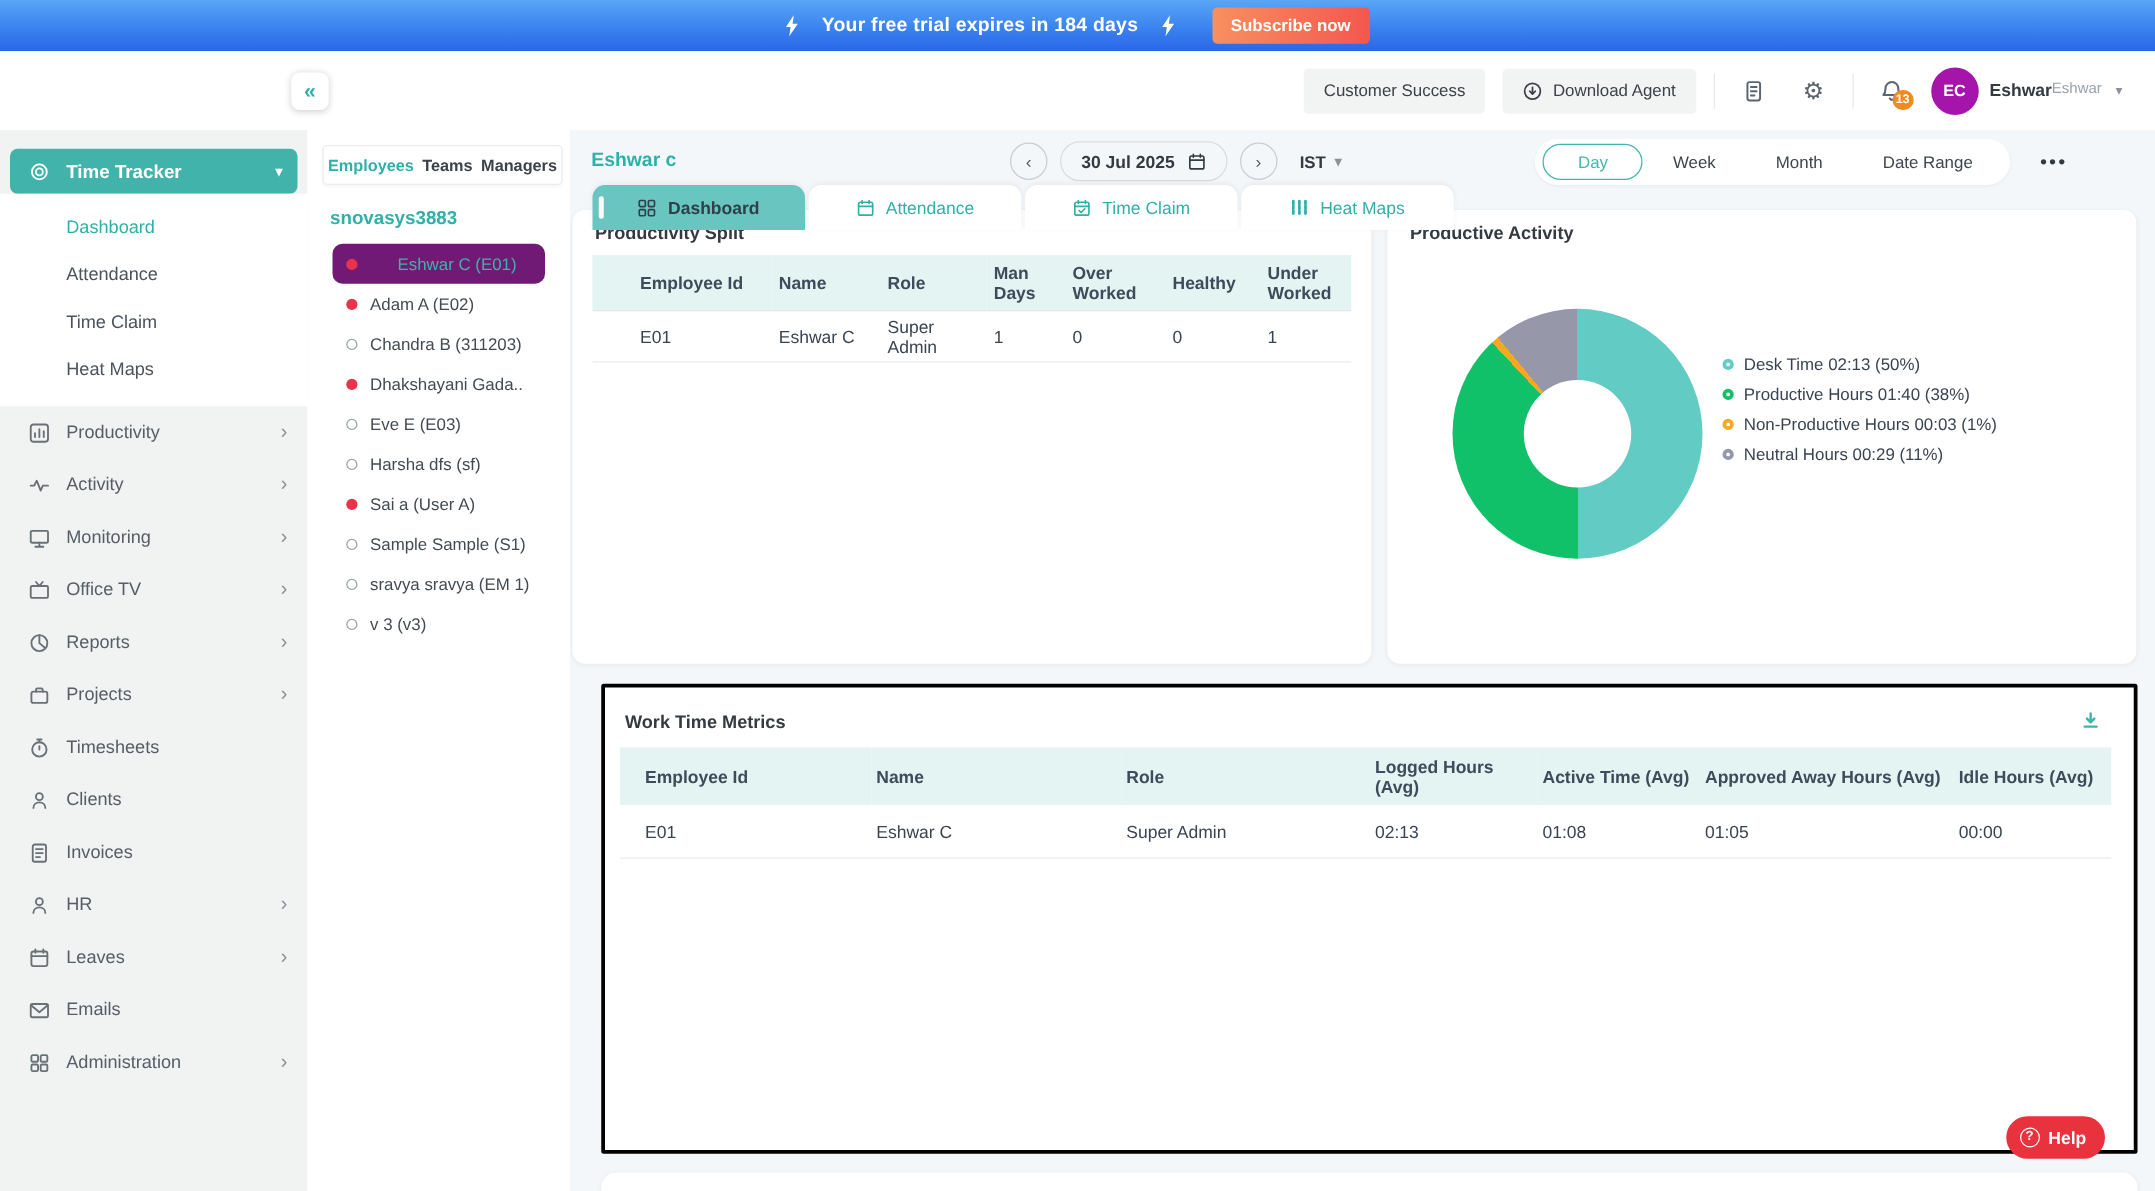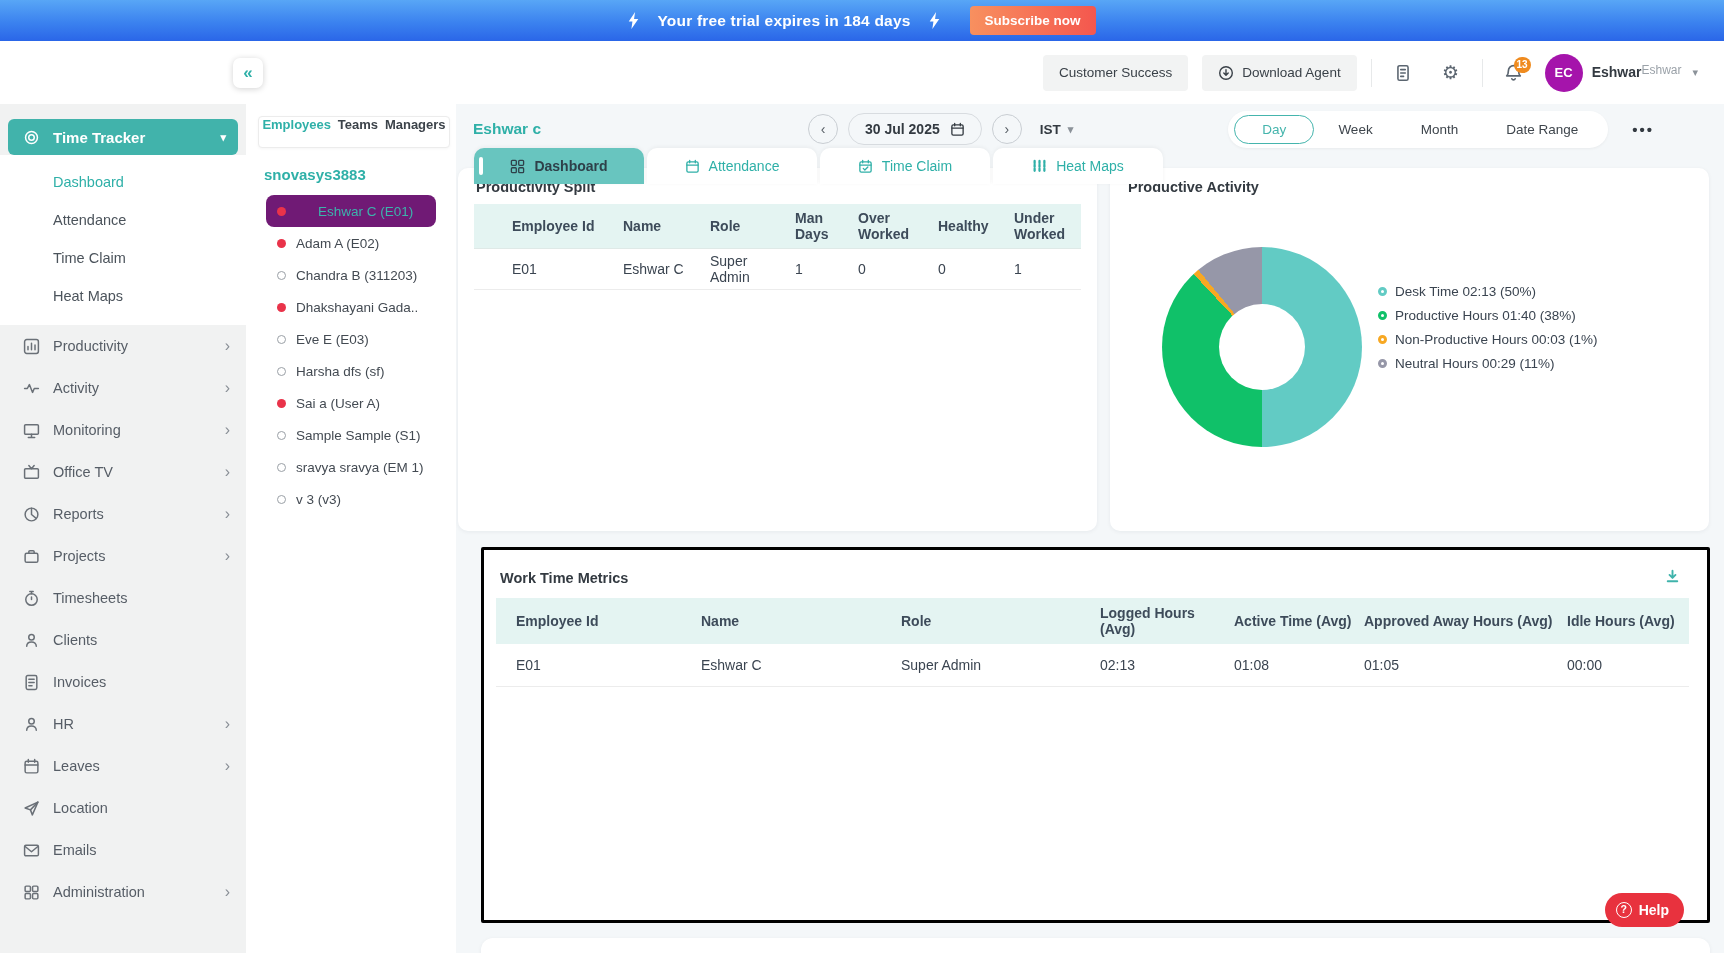--- a/index.html
+++ b/index.html
@@ -23,21 +23,21 @@
   .collapse-btn { position:absolute; left:233px; top:17px; width:30px; height:30px; background:#fff; border:none;
     border-radius:7px; box-shadow:0 1px 6px rgba(0,0,0,.18); color:#2fb0a8; font-size:17px; font-weight:bold;
     cursor:pointer; line-height:28px; z-index:6; }
   .header-right { flex:1; display:flex; align-items:center; justify-content:flex-end; gap:14px; padding-right:26px; }
   .hdr-btn { background:#f2f3f3; border:none; border-radius:4px; height:36px; padding:0 16px; font-size:13.5px;
     color:#3a4148; cursor:pointer; display:flex; align-items:center; gap:8px; font-family:"Liberation Sans", sans-serif; }
   .hdr-divider { width:1px; height:28px; background:#e7e9ea; }
   .hdr-icon { width:34px; height:34px; display:flex; align-items:center; justify-content:center; cursor:pointer;
     color:#5b6570; position:relative; background:none; border:none; }
   .gear-glyph { font-size:19px; color:#5b6570; }
-  .badge { position:absolute; top:1px; right:0; background:#ef8b1f; color:#fff; font-size:10px; font-weight:bold;
+  .badge { position:absolute; top:16px; right:0; background:#ef8b1f; color:#fff; font-size:10px; font-weight:bold;
     min-width:16px; height:16px; border-radius:9px; display:flex; align-items:center; justify-content:center; padding:0 3px; }
   .user-chip { display:flex; align-items:center; gap:9px; cursor:pointer; }
   .avatar { width:38px; height:38px; border-radius:50%; background:#a514ab; color:#fff; font-size:13px; font-weight:bold;
     display:flex; align-items:center; justify-content:center; }
   .user-names { display:flex; line-height:1.15; }
   .user-name { font-size:14px; font-weight:bold; color:#333a41; }
   .user-sub { font-size:12px; color:#9aa1a8; }
   .caret { color:#8b9299; font-size:11px; margin-left:2px; }
 
   
@@ -56,21 +56,21 @@
   .nav-item.active { background:#41b3ab; color:#fff; border-radius:6px; margin:0 8px; height:36px;
     padding:0 12px 0 15px; font-weight:bold; font-size:15px; }
   .nav-item.active .icn { color:#fff; }
   .submenu { background:#fff; padding:8px 0 10px 0; }
   .sub-item { height:38px; line-height:38px; padding-left:53px; font-size:14.5px; color:#4b535b; cursor:pointer; }
   .sub-item.active { color:#2fb0a8; }
 
   
   .panel { width:210px; flex:0 0 210px; background:#fff; position:relative; }
   .panel-tabs { margin:12px 6px 0 12px; width:192px; height:32px; border:1px solid #ececec; border-radius:4px;
-    display:flex; justify-content:space-around; background:#fff; box-shadow:0 1px 3px rgba(0,0,0,.04); }
+    display:flex; align-items:center; justify-content:space-around; background:#fff; box-shadow:0 1px 3px rgba(0,0,0,.04); }
   .panel-tab { font-size:13px; color:#3c434a; font-weight:bold; cursor:pointer; }
   .panel-tab.active { color:#2fb0a8; }
   .group-label { margin:18px 0 0 18px; color:#2fb0a8; font-size:15px;font-weight:bold; }
   .emp-list { list-style:none; margin-top:12px; }
   .emp-item { height:32px; display:flex; align-items:center; gap:10px; margin:0 20px 0 20px; padding-left:11px;
     font-size:13.5px; color:#434a52; cursor:pointer; border-radius:8px; }
   .emp-item.selected { background:#701a75; color:#3cb4ac;gap:32px; }
   .dot { width:9px; height:9px; border-radius:50%; flex:0 0 9px; }
   .dot.red { background:#e9334a; }
   .dot.open { background:#fff; border:1.5px solid #9aa0a6; }
@@ -336,29 +336,20 @@
         </div>
         <div class="nav-item">
           <span class="icn">
             <svg width="16" height="16" viewBox="0 0 16 16">
               <rect x="2" y="3" width="12" height="11" rx="1.5"></rect>
               <path d="M2 6.5 h12 M5 1.5 V4 M11 1.5 V4"></path>
             </svg>
           </span>
           <span class="nav-label">Leaves</span>
           <span class="chev">›</span>
-        </div>
-        <div class="nav-item">
-          <span class="icn">
-            <svg width="16" height="16" viewBox="0 0 16 16">
-              <path d="M14 2 L2 7.5 L7 9.3 L8.8 14 Z"></path>
-              <path d="M14 2 L7 9.3"></path>
-            </svg>
-          </span>
-          <span class="nav-label">Location</span>
         </div>
         <div class="nav-item">
           <span class="icn">
             <svg width="16" height="16" viewBox="0 0 16 16">
               <rect x="1.5" y="3" width="13" height="10" rx="1.2"></rect>
               <path d="M2 4.2 l6 5 6 -5"></path>
             </svg>
           </span>
           <span class="nav-label">Emails</span>
         </div>

